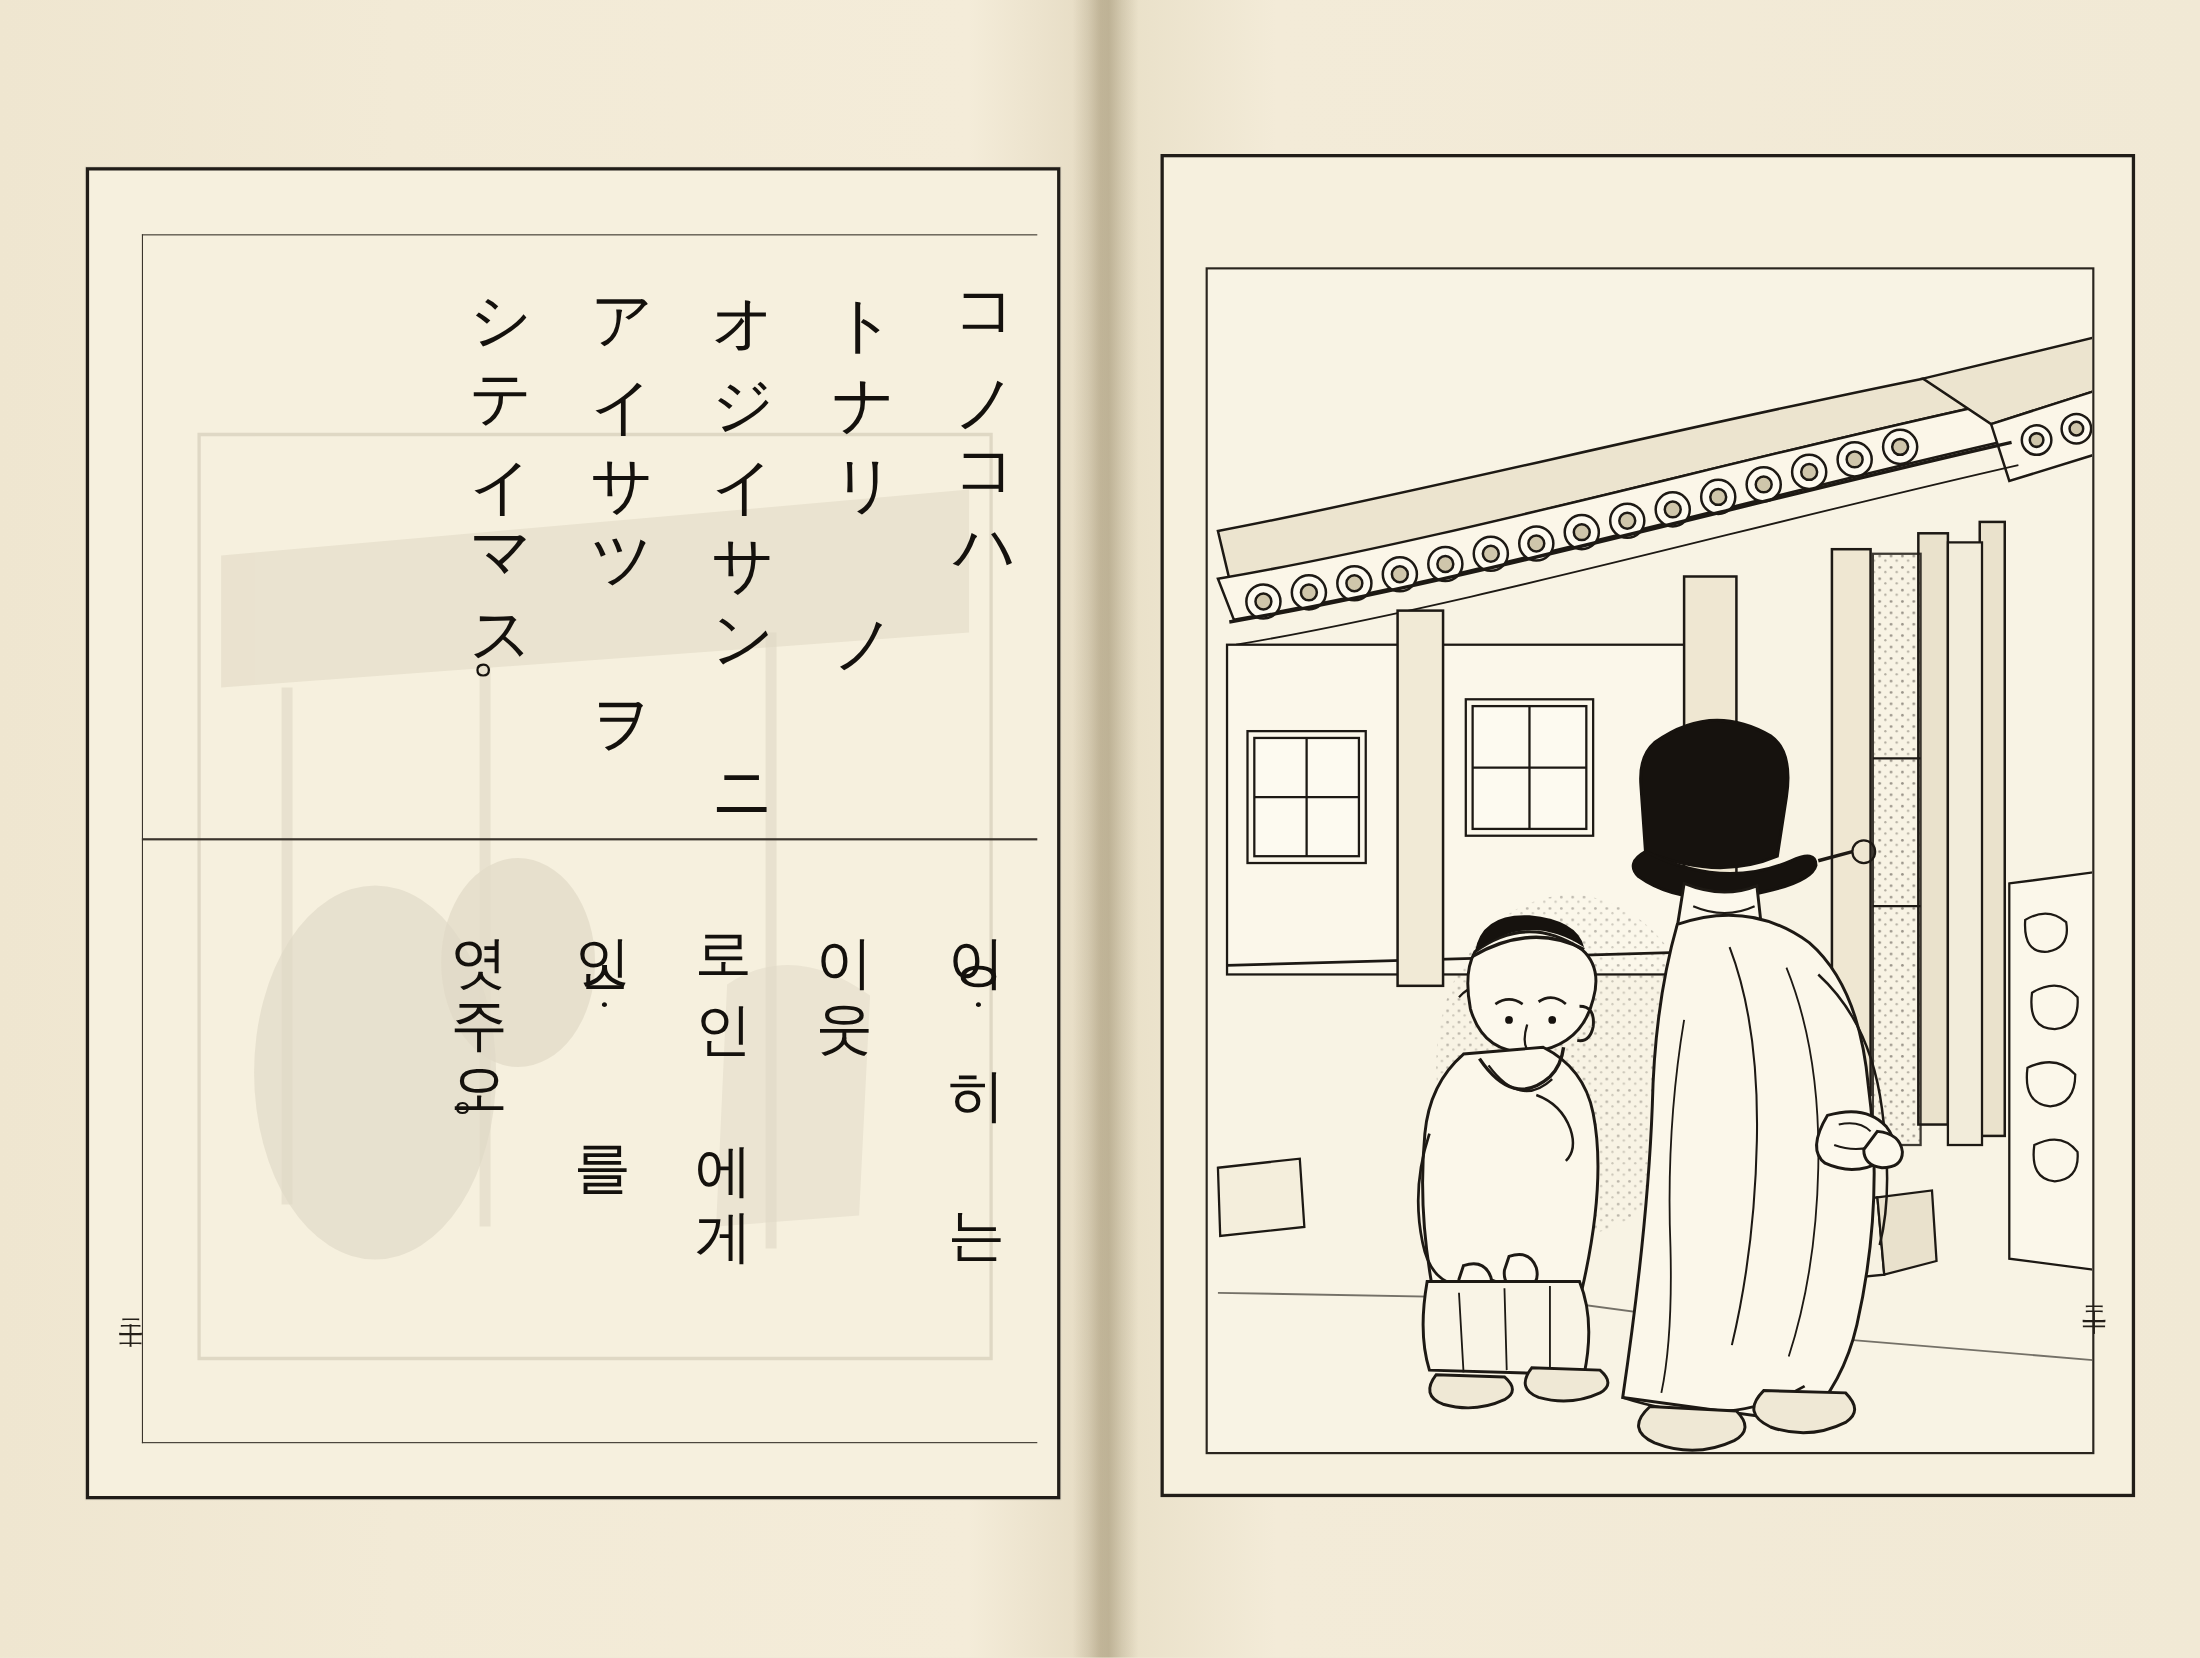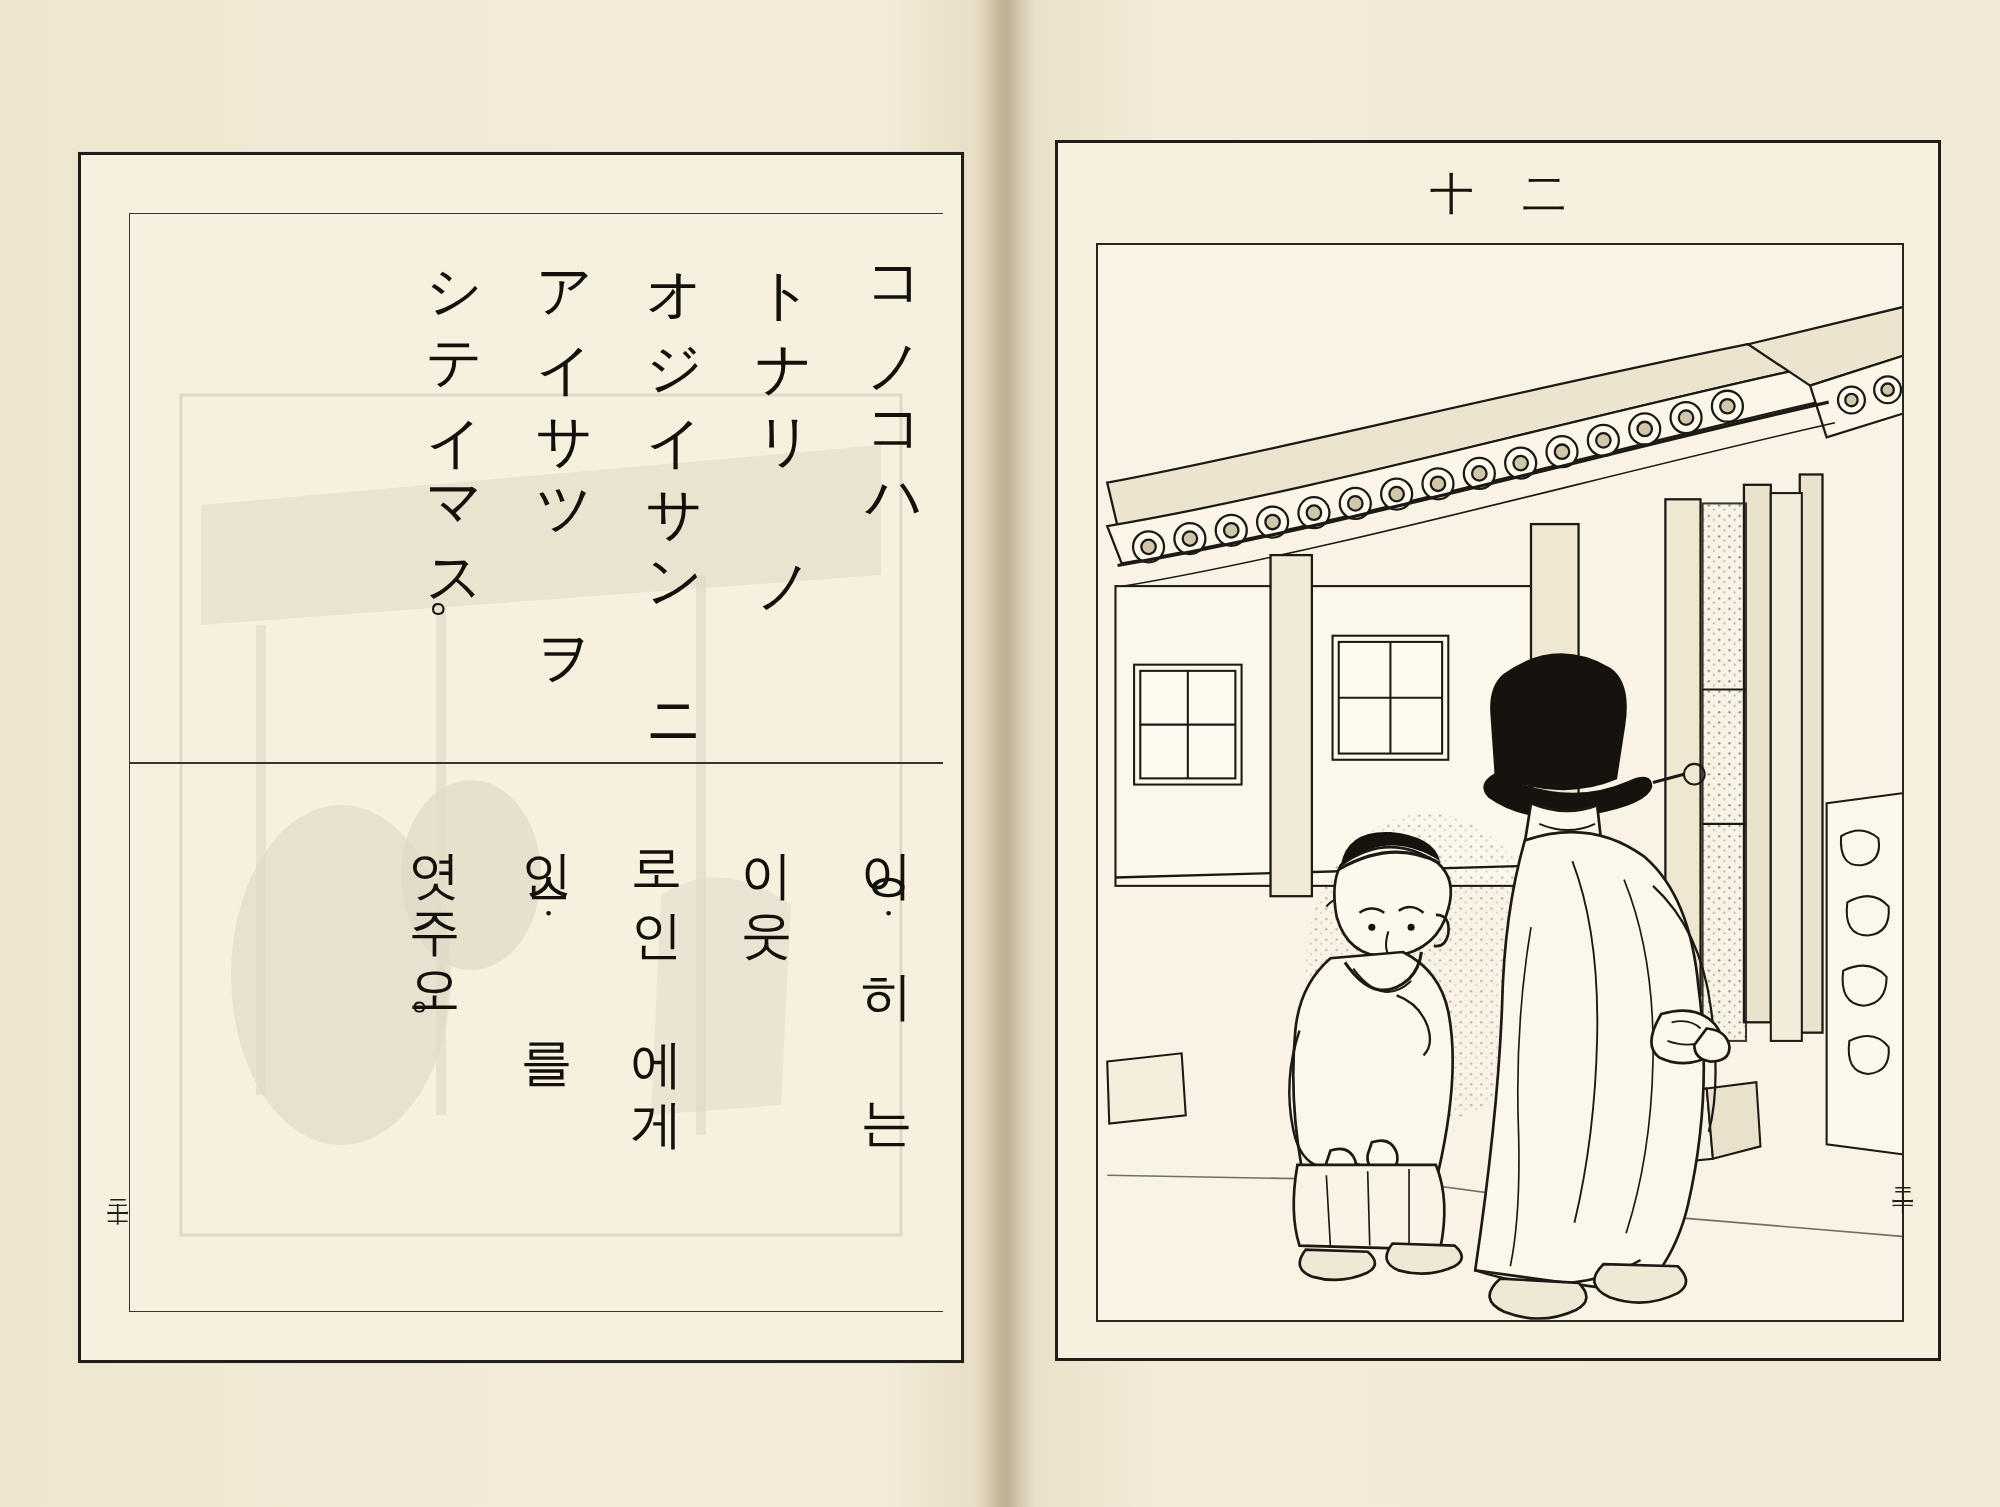--- a/index.html
+++ b/index.html
@@ -192,21 +192,20 @@
     <div class="vtext ko-col" id="ko2">이웃</div>
     <div class="vtext ko-col" id="ko3">로인 에게</div>
     <div class="vtext ko-col" id="ko4">인ᄉᆞ 를</div>
     <div class="vtext ko-col" id="ko5">엿주오。</div>
 
     <div class="page-num page-num-left">二十三</div>
   </div>
 
   <div class="page-right">
 
-    <div class="lesson-no">十二</div>
 
     <div class="illus-frame">
       <svg viewBox="0 0 800 1040" width="100%" height="100%" preserveAspectRatio="xMidYMid slice">
         <defs>
           <pattern id="stipple" width="10" height="10" patternUnits="userSpaceOnUse">
             <circle cx="2" cy="2" r="1.2" fill="#2a251e" opacity="0.55"></circle>
             <circle cx="7" cy="6" r="1" fill="#2a251e" opacity="0.4"></circle>
           </pattern>
           <pattern id="tilepat" width="26" height="26" patternUnits="userSpaceOnUse">
             <path d="M0 13 q13 -13 26 0" fill="none" stroke="#2a251e" stroke-width="2"></path>

